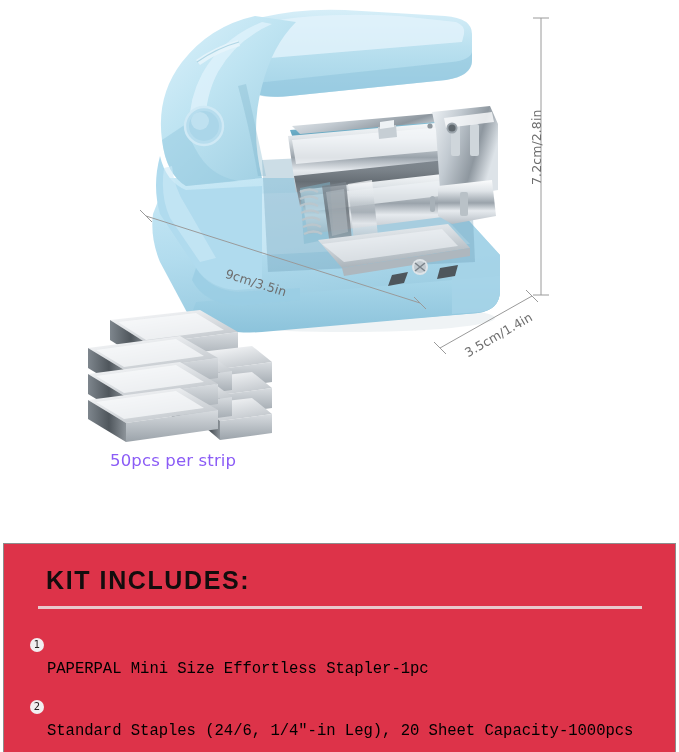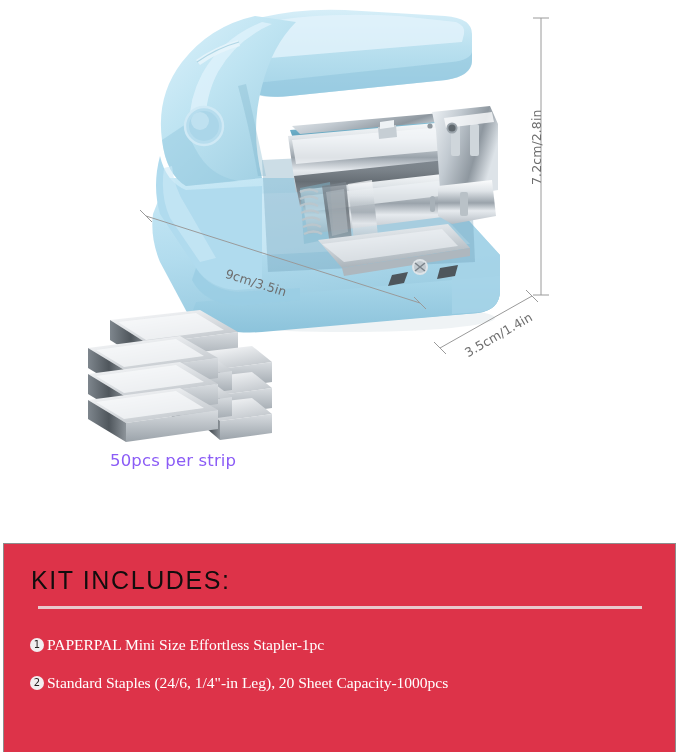--- a/index.html
+++ b/index.html
@@ -70,24 +70,24 @@
     top: 543px;
     width: 673px;
     height: 209px;
     background: #DD3349;
     border: 1px solid #8d8d8d;
     border-bottom: none;
     box-sizing: border-box;
   }
   #kit-heading {
     position: absolute;
-    left: 27px;
+    left: 42px;
     top: 22px;
     font-family: "Liberation Sans", sans-serif;
-    font-weight: normal;
+    font-weight: bold;
     font-size: 25px;
     color: #120d0d;
     letter-spacing: 1.6px;
     white-space: nowrap;
   }
   #kit-rule {
     position: absolute;
     left: 34px;
     top: 62px;
     width: 604px;
@@ -114,25 +114,26 @@
     background: #f2eef0;
     color: #262021;
     font-size: 10px;
     line-height: 14px;
     text-align: center;
     font-family: "DejaVu Sans", sans-serif;
     margin-top: 4px;
     margin-right: 3px;
   }
   .kit-text {
-    font-family: Liberation Serif, serif;
+    font-family: Liberation Mono, monospace;
     font-size: 15.6px;
-    color: #ffffff;
+    color: #000000;
     line-height: 22px;
     letter-spacing: -.05px;
+    margin-top: 24px;
   }
 </style>
 </head>
 <body>
 
 <div id="product-area">
 
   <svg class="photo-svg" width="679" height="525" viewBox="0 0 679 525">
     <defs>
 

